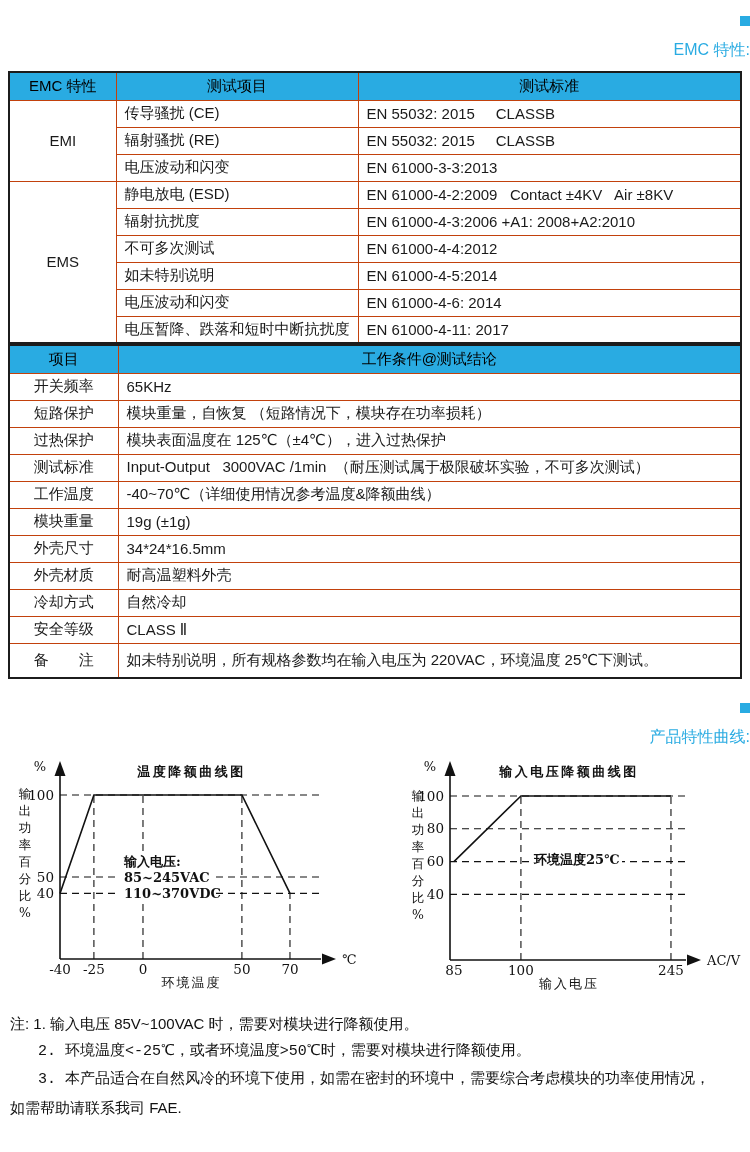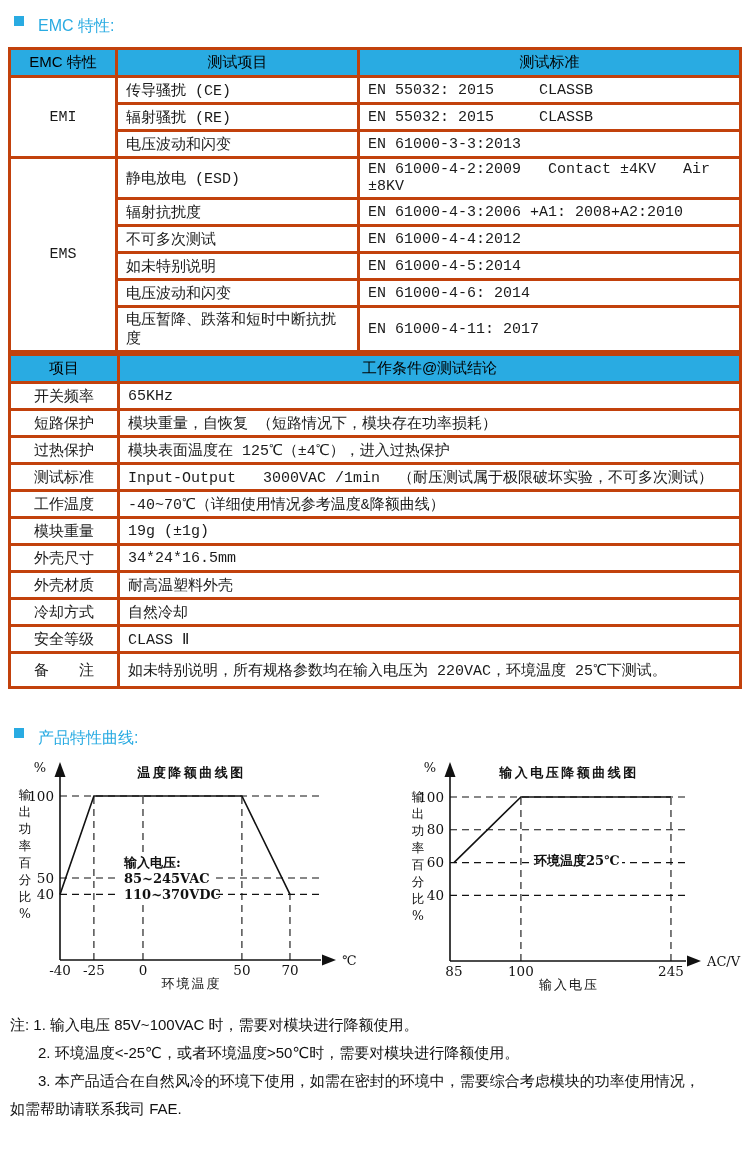--- a/index.html
+++ b/index.html
@@ -6,67 +6,68 @@
   html, body { background: #ffffff; }
   body {
     width: 750px;
     font-family: "Liberation Sans", "DejaVu Sans", sans-serif;
     color: #1a1a1a;
   }
   .page { width: 750px; min-height: 1152px; padding: 2px 0 10px 0; background: #fff; }
 
   
   .sec-h {
-    display: flex; align-items: flex-start; gap: 14px;
+    display: flex; align-items: flex-end; gap: 14px;
     margin: 14px 0 10px 14px;
     font-size: 16px; font-weight: 400;
     color: var(--accent, #29abe2);
+    flex-direction: column;
   }
   .sec-h .bullet {
     width: 10px; height: 10px; background: var(--accent, #29abe2);
     display: inline-block; flex: 0 0 auto;
   }
   .sec-h.gap-lg { margin-top: 42px; }
-  .sec-h.gap-md { margin-top: 39px; }
+  .sec-h.gap-md { margin-top: 24px; }
 
   
   table.tbl {
     border-collapse: collapse;
     margin-left: 8px;
     width: 734px;
     table-layout: fixed;
     border: 2px solid #1c1c1c;
     font-size: 15px;
   }
   .tbl th, .tbl td {
-    border: 3px solid #c2410c;
+    border: 1px solid #c2410c;
     white-space: pre-wrap;
     overflow: hidden;
   }
   .tbl th {
     background: var(--accent, #29abe2);
     color: #000;
     font-weight: 500;
     height: 28px;
     text-align: center;
     padding: 2px 4px;
   }
-  .tbl td { height: 27px; padding: 2px 8px; font-family: Liberation Mono, monospace; }
+  .tbl td { height: 27px; padding: 2px 8px; }
   .tbl td.group-cell, .tbl td.label-cell { text-align: center; padding: 2px 2px; }
   .tbl tr.tall td { height: 35px; }
 
   
   .charts { display: flex; align-items: flex-start; margin: 4px 0 0 18px; }
   .chart + .chart { margin-left: 40px; }
   .chart svg { display: block; }
 
   
   .notes { margin: 12px 10px 0 10px; font-size: 15px; line-height: 28px; color: #111; }
   .notes .note-line { white-space: pre-wrap; }
-  .notes .note-line.indent { padding-left: 28px; }
+  .notes .note-line.indent { padding-left: 28px; font-family: Liberation Mono, monospace; }
 </style>
 </head>
 <body>
 
 <div class="page">
 
   <section>
     <h2 class="sec-h">
       <span class="bullet"></span>
       <span>EMC 特性:</span>

